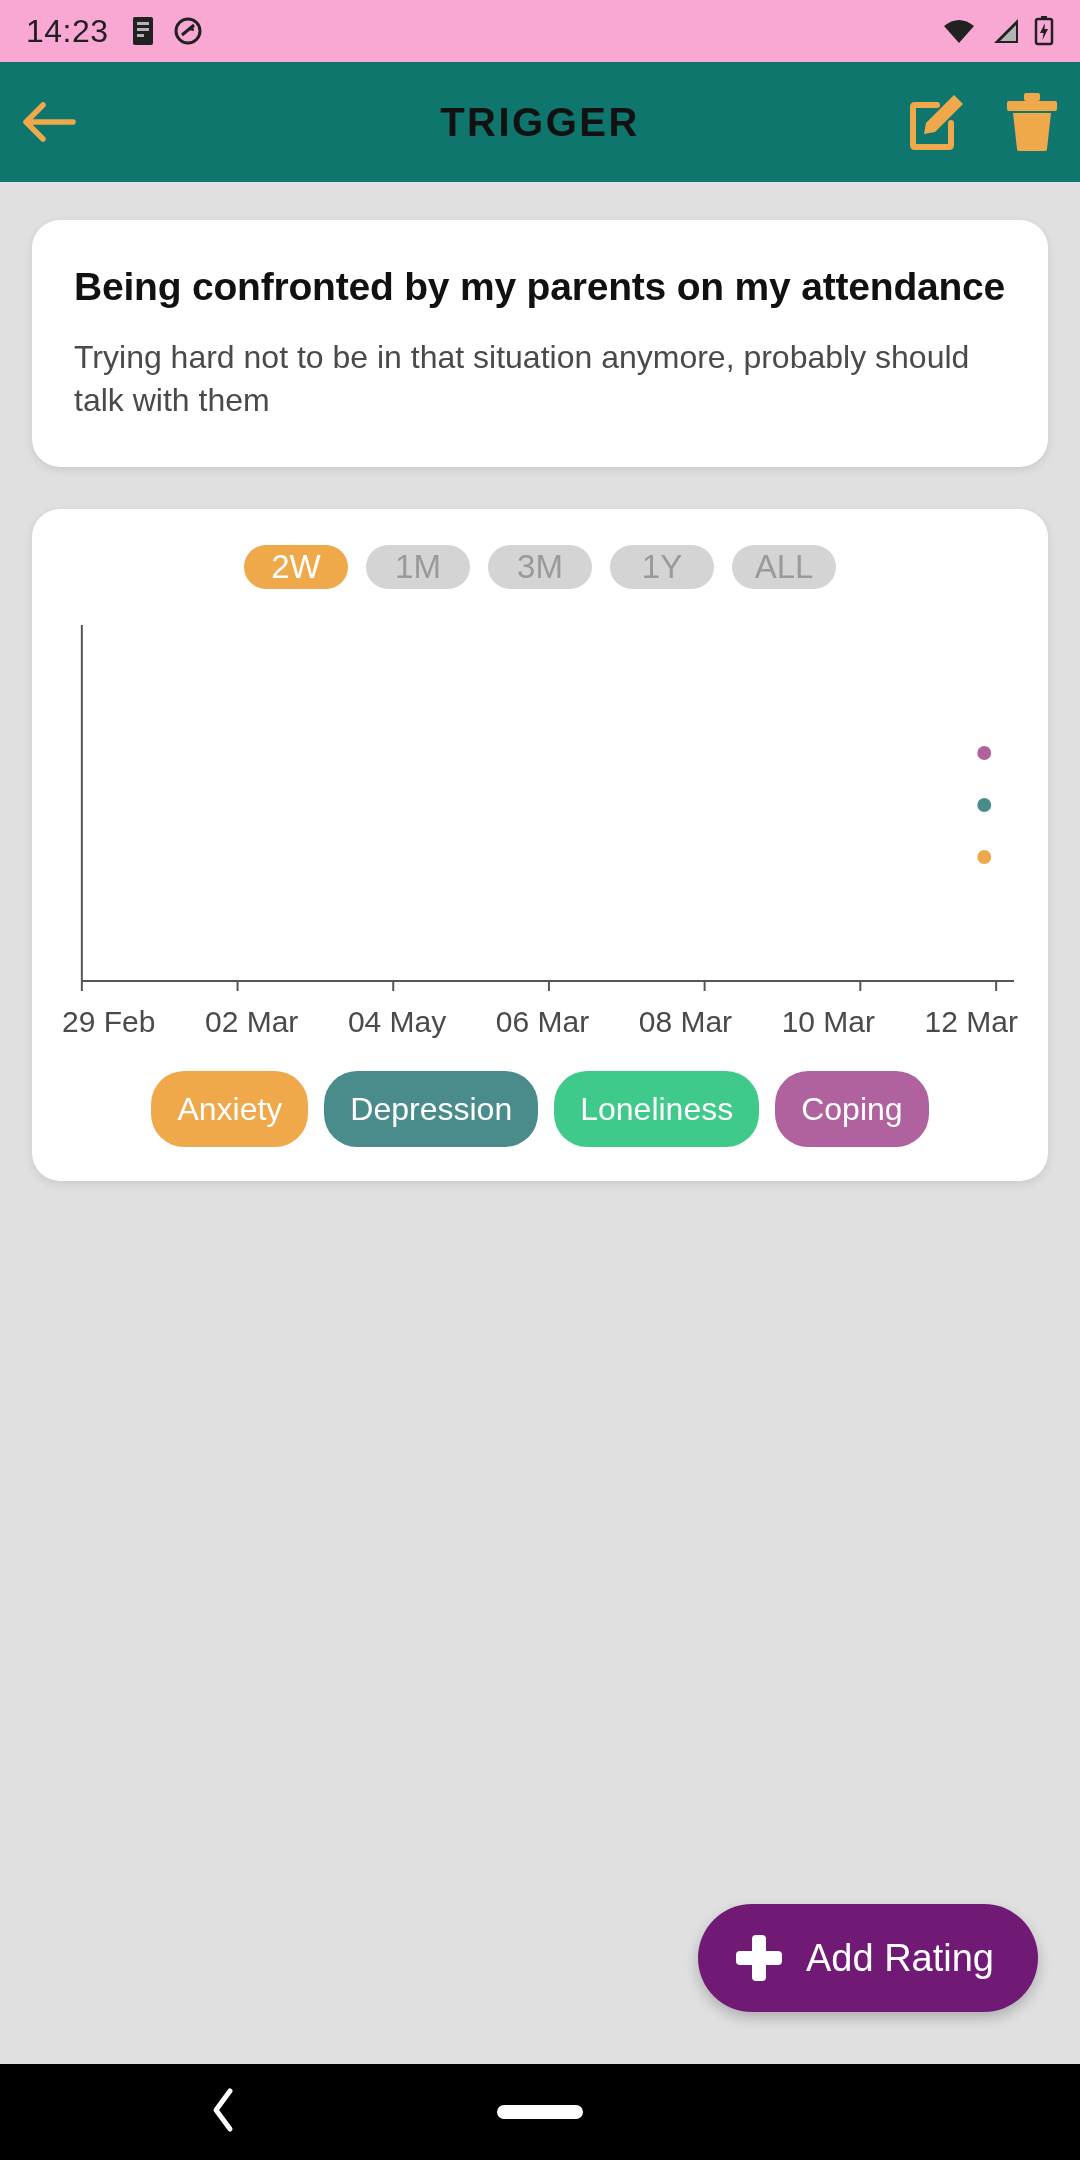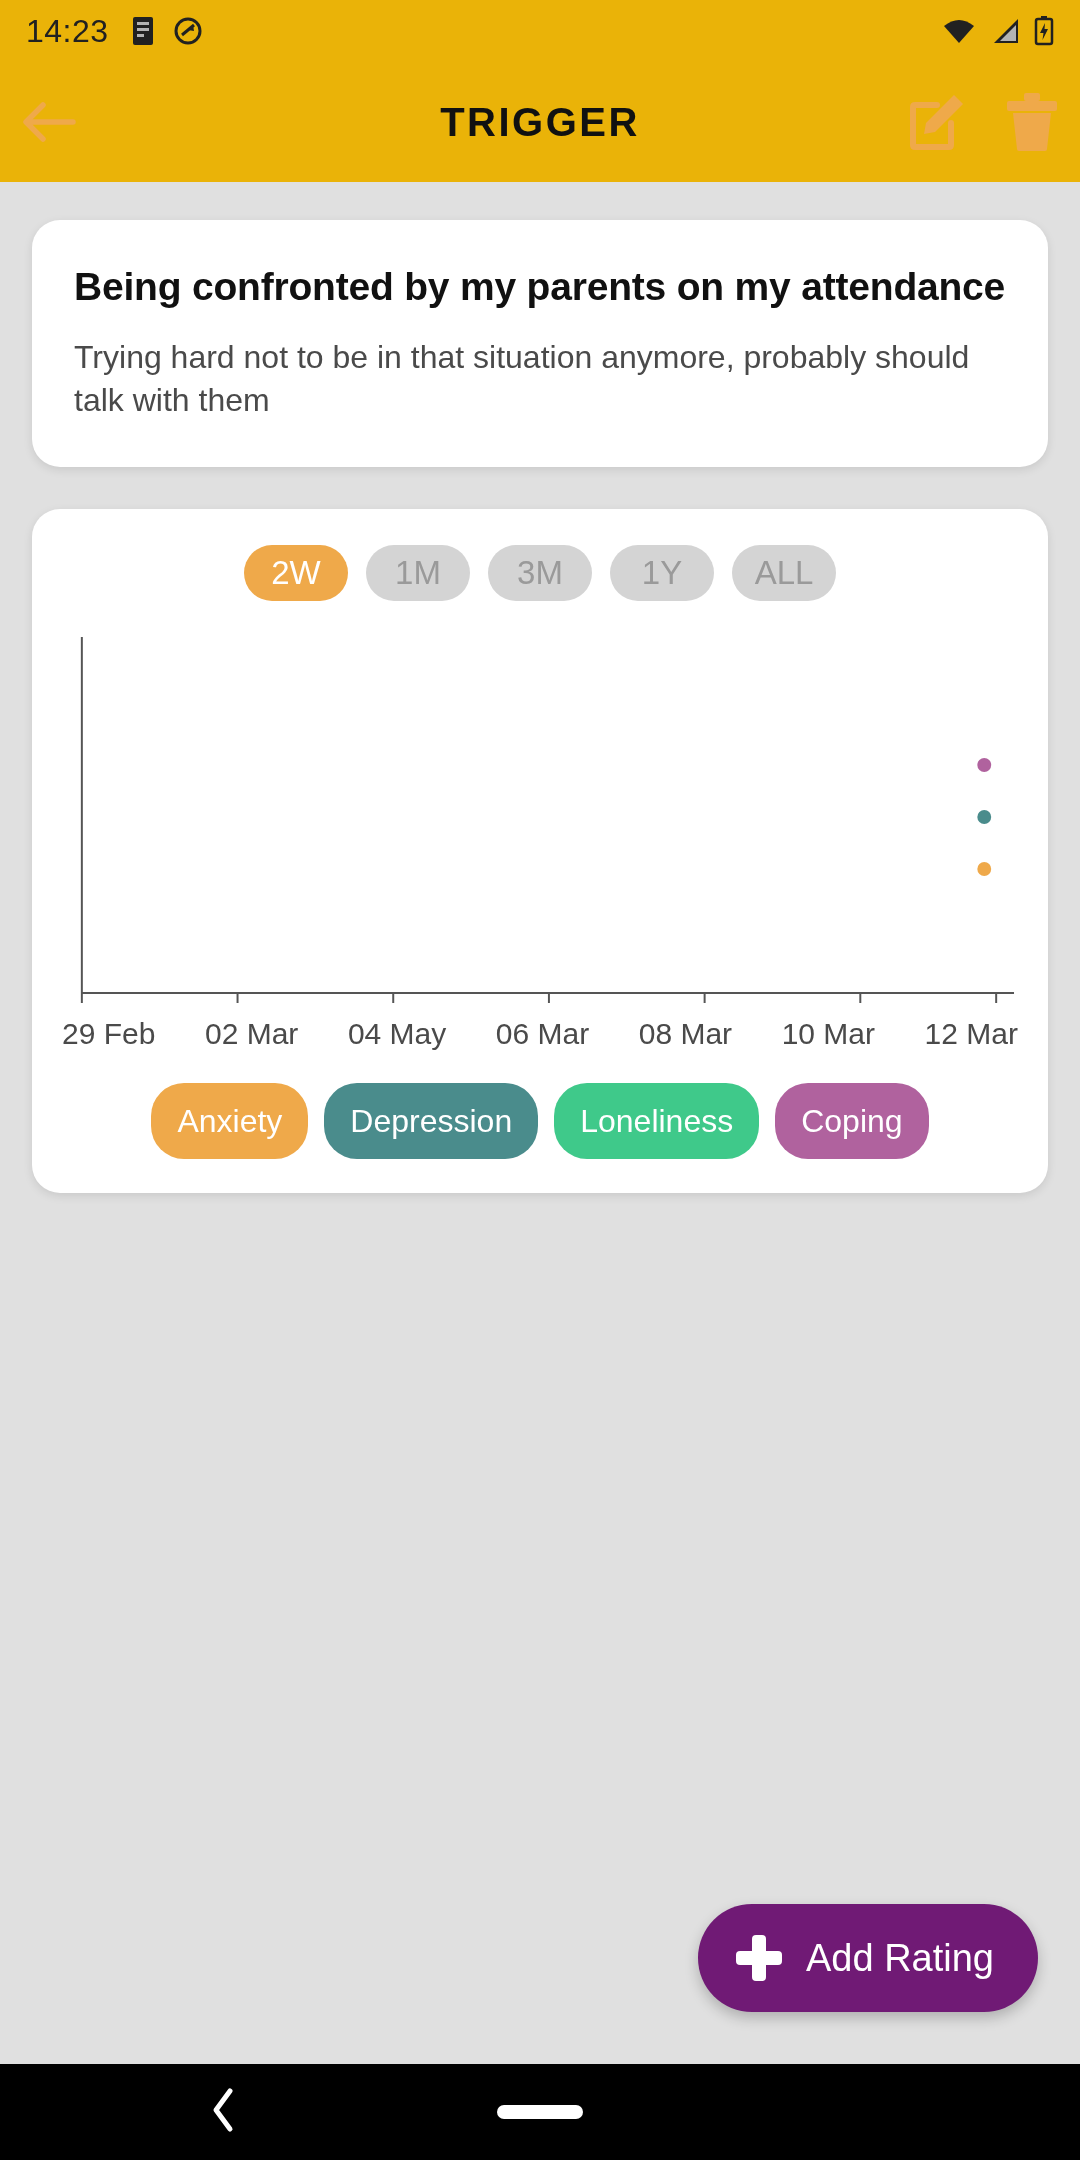--- a/index.html
+++ b/index.html
@@ -6,33 +6,33 @@
   html, body {
     width: 1080px; height: 2160px;
     background: #e0e0e0;
     font-family: "Liberation Sans", sans-serif;
     overflow: hidden;
   }
   .screen { position: relative; width: 1080px; height: 2160px; background: #e0e0e0; display: flex; flex-direction: column; }
 
   
   .statusbar {
-    height: 62px; background: #eab308; flex: 0 0 62px;
+    height: 62px; background: #f9a8d4; flex: 0 0 62px;
     display: flex; align-items: center; padding: 6px 26px;
     color: #212121;
   }
   .sb-time { font-size: 32px; letter-spacing: 0.5px; font-family: "Liberation Sans", sans-serif; }
   .sb-left-icons { display: flex; align-items: center; gap: 16px; margin-left: 20px; }
   .sb-spacer { flex: 1; }
   .sb-right-icons { display: flex; align-items: center; gap: 14px; }
   .sb-ico { display: block; }
 
   
   .appbar {
-    height: 120px; flex: 0 0 120px; background: #eab308;
+    height: 120px; flex: 0 0 120px; background: #0f766e;
     display: flex; align-items: center; padding: 0 21px;
     position: relative;
   }
   .appbar-title {
     position: absolute; left: 0; right: 0; text-align: center;
     font-size: 40px; font-weight: bold; letter-spacing: 2.5px; color: #111;
     pointer-events: none;
   }
   .ab-btn { position: relative; z-index: 2; display: flex; align-items: center; justify-content: center; cursor: pointer; }
   .ab-spacer { flex: 1; }
@@ -52,21 +52,21 @@
     letter-spacing: -0.2px;
   }
   .info-desc {
     margin-top: 26px; font-size: 32px; color: #4a4a4a; line-height: 1.33;
   }
 
   .chart-card { margin-top: 42px; padding: 36px 26px 34px 26px; }
 
   .range-row { display: flex; justify-content: center; align-items: center; gap: 18px; }
   .range-chip {
-    min-width: 104px; height: 56px; border-radius: 31px;
+    min-width: 104px; height: 44px; border-radius: 31px;
     background: #d4d4d4; color: #9a9a9a;
     display: flex; align-items: center; justify-content: center;
     font-size: 33px; padding: 0 22px; cursor: pointer;
   }
   .range-chip.active { background: #efa94a; color: #fff; }
 
   
   .plot-wrap { position: relative; margin: 36px 6px 0 6px; height: 380px; }
   .plot-svg { display: block; width: 100%; height: 100%; }
 

